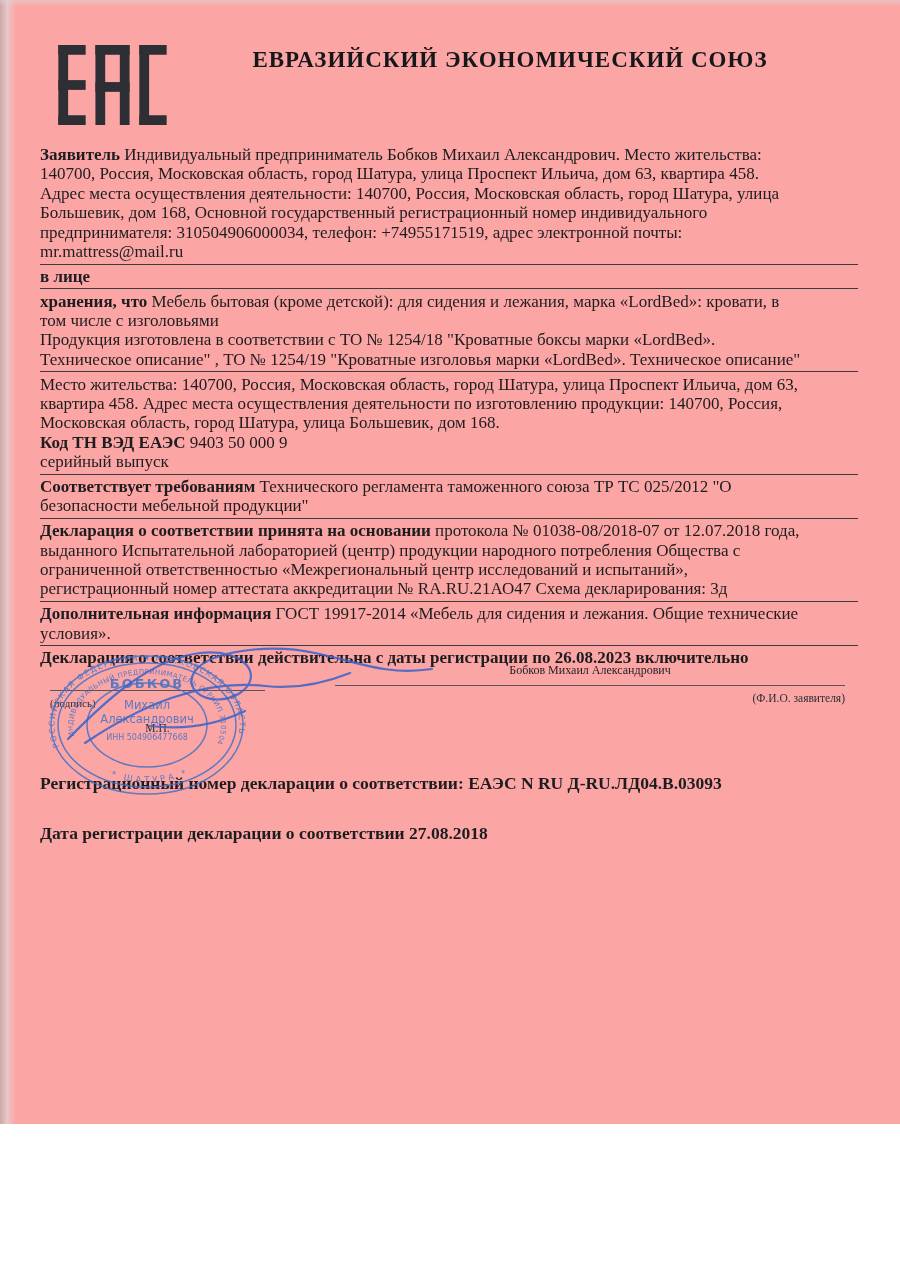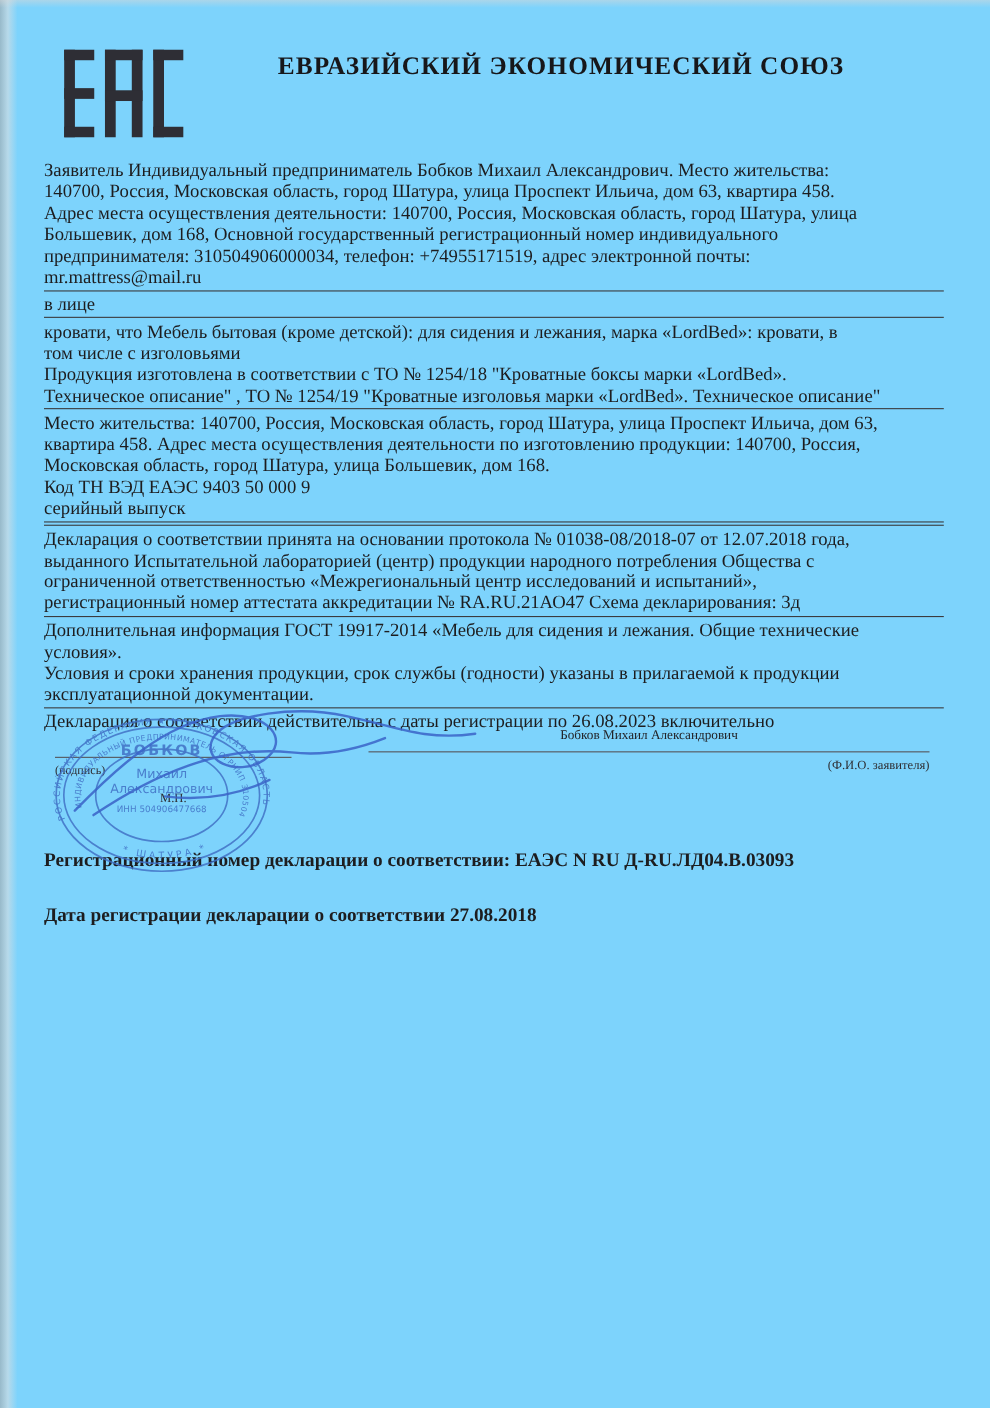--- a/index.html
+++ b/index.html
@@ -1,18 +1,18 @@
 <!DOCTYPE html>
 <html><head>
 <meta charset="utf-8">
 <style>
   html,body { margin:0; padding:0; background:#ffffff; }
   .page {
-    position:relative; width:900px; height:1280px; overflow:hidden;
-    background:#7dd3fc; color:#1d1d1f;
+    position:relative; width:900px; height:1124px; overflow:hidden;
+    background:#fca5a5; color:#1d1d1f;
     font-family:"Liberation Serif","DejaVu Serif",serif;
   }
   .edge-left {
     position:absolute; left:0; top:0; bottom:0; width:16px;
     background:linear-gradient(to right,#a9a9a9,#dedede 45%,rgba(255,255,255,0));
     opacity:.6; pointer-events:none;
   }
   .edge-top {
     position:absolute; left:0; top:0; right:0; height:7px;
     background:linear-gradient(to bottom,#d8d8d8,rgba(255,255,255,0));
@@ -22,21 +22,21 @@
   .doc-titles {
     position:absolute; left:130px; top:46px; width:760px;
     text-align:center; font-weight:bold; font-size:23px; line-height:28px;
     letter-spacing:1px; color:#17171a;
   }
   .content {
     position:absolute; left:40px; top:145px; width:818px;
     font-size:17px; line-height:19.4px;
   }
   .content p { margin:0; white-space:pre-line; }
-  .content b { font-weight:normal;text-align:right; }
+  .content b { font-weight:bold;text-align:right; }
   .rule { border-top:1.6px solid #3b3b3e; margin:2.2px 0 2.2px; height:0; }
   .bold-line { font-weight:bold; }
 
   .signature-area { position:relative; height:100px; }
   .stamp {
     position:absolute; left:5px; top:-15px; width:205px; height:150px;
     opacity:.92; z-index:3;
   }
   .handwritten { position:absolute; left:-10px; top:-37px; width:430px; height:125px; z-index:4; }
   .sig-line-left {
@@ -98,41 +98,41 @@
   <div class="content">
     <p><b>Заявитель</b> <span>Индивидуальный предприниматель Бобков Михаил Александрович. Место жительства:
 140700, Россия, Московская область, город Шатура, улица Проспект Ильича, дом 63, квартира 458.
 Адрес места осуществления деятельности: 140700, Россия, Московская область, город Шатура, улица
 Большевик, дом 168, Основной государственный регистрационный номер индивидуального
 предпринимателя: 310504906000034, телефон: +74955171519, адрес электронной почты:
 mr.mattress@mail.ru</span></p>
     <div class="rule"></div>
     <p><b>в лице</b></p>
     <div class="rule"></div>
-    <p><b>кровати, что</b> <span>Мебель бытовая (кроме детской): для сидения и лежания, марка «LordBed»: кровати, в
+    <p><b>хранения, что</b> <span>Мебель бытовая (кроме детской): для сидения и лежания, марка «LordBed»: кровати, в
 том числе с изголовьями</span></p>
     <p><span>Продукция изготовлена в соответствии с ТО № 1254/18 "Кроватные боксы марки «LordBed».
 Техническое описание" , ТО № 1254/19 "Кроватные изголовья марки «LordBed». Техническое описание"</span></p>
     <div class="rule"></div>
     <p><span>Место жительства: 140700, Россия, Московская область, город Шатура, улица Проспект Ильича, дом 63,
 квартира 458. Адрес места осуществления деятельности по изготовлению продукции: 140700, Россия,
 Московская область, город Шатура, улица Большевик, дом 168.</span></p>
     <p><b>Код ТН ВЭД ЕАЭС</b> <span>9403 50 000 9</span></p>
     <p><span>серийный выпуск</span></p>
     <div class="rule"></div>
+    <p><b>Соответствует требованиям</b> <span>Технического регламента таможенного союза ТР ТС 025/2012 "О
+безопасности мебельной продукции"</span></p>
     <div class="rule"></div>
     <p><b>Декларация о соответствии принята на основании</b> <span>протокола № 01038-08/2018-07 от 12.07.2018 года,
 выданного Испытательной лабораторией (центр) продукции народного потребления Общества с
 ограниченной ответственностью «Межрегиональный центр исследований и испытаний»,
 регистрационный номер аттестата аккредитации № RA.RU.21АО47 Схема декларирования: 3д</span></p>
     <div class="rule"></div>
     <p><b>Дополнительная информация</b> <span>ГОСТ 19917-2014 «Мебель для сидения и лежания. Общие технические
 условия».</span></p>
-    <p><span>Условия и сроки хранения продукции, срок службы (годности) указаны в прилагаемой к продукции
-эксплуатационной документации.</span></p>
     <div class="rule"></div>
     <p class="bold-line"><b>Декларация о соответствии действительна с даты регистрации по 26.08.2023 включительно</b></p>
 
     <div class="signature-area">
 
       <svg class="stamp" viewBox="0 0 205 150" aria-hidden="true">
         <defs>
           <path id="outerArc" d="M 26 110 A 92.5 65.5 0 1 1 178 110"></path>
           <path id="innerArc" d="M 32 90 A 74 52 0 1 1 172 90"></path>
           <path id="bottomArc" d="M 41 109 A 80 58 0 0 0 163 109"></path>

